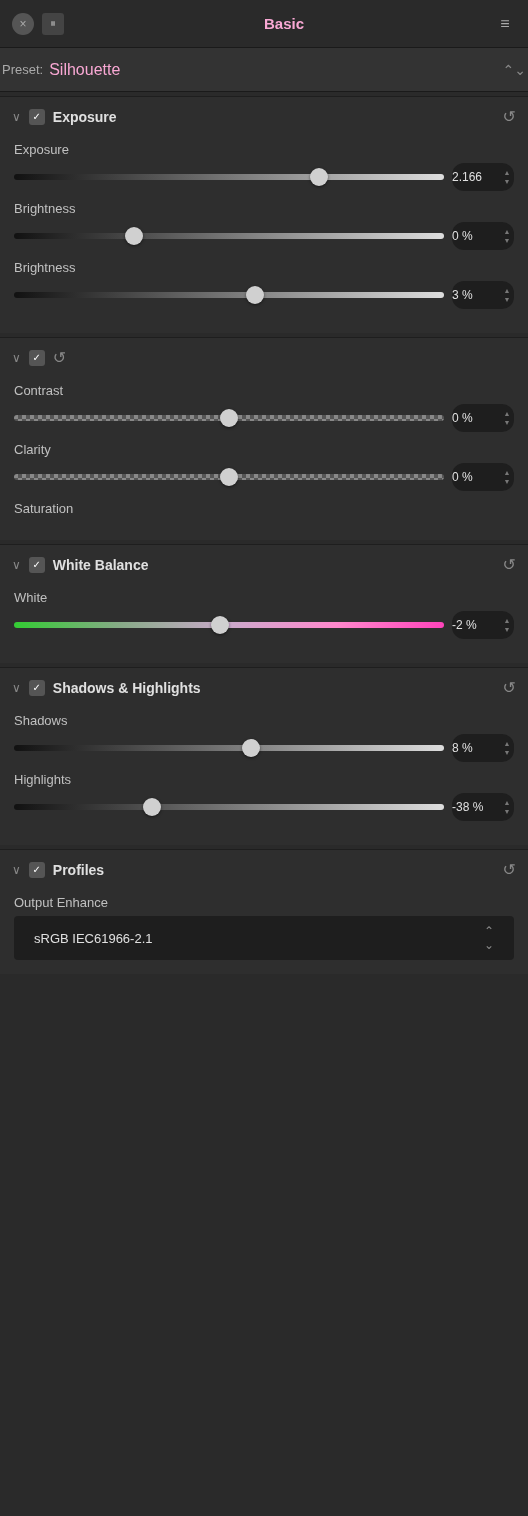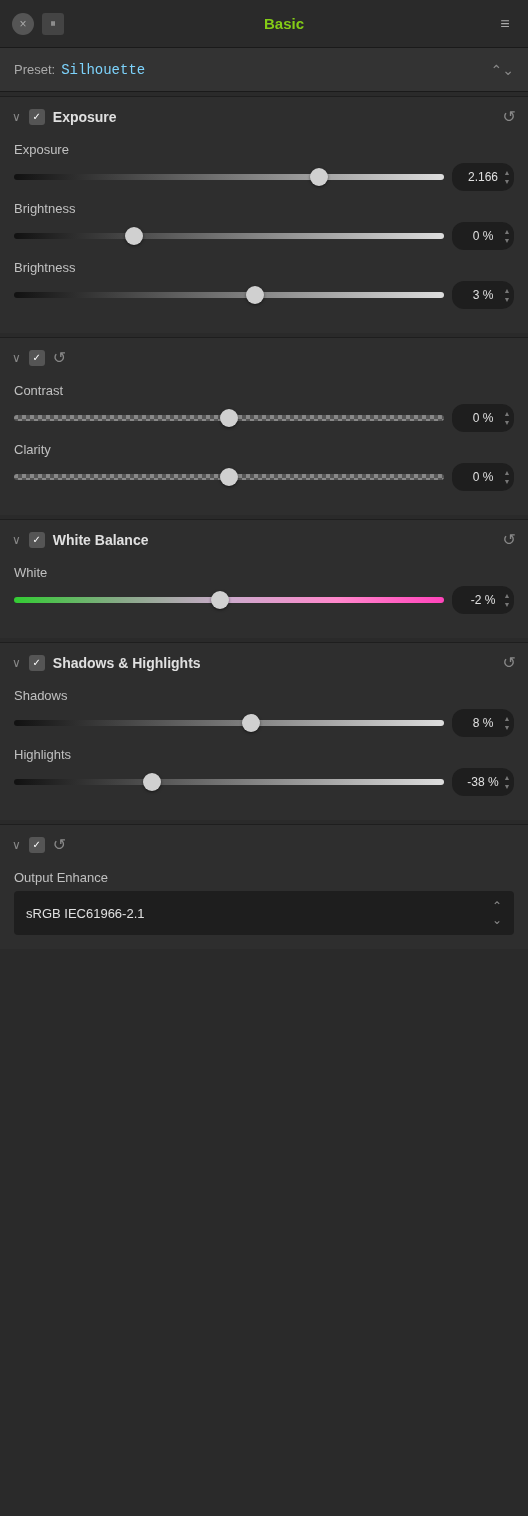--- a/index.html
+++ b/index.html
@@ -33,48 +33,47 @@
       background: #444;
       border-radius: 3px;
       display: flex; align-items: center; justify-content: center;
       color: #aaa; font-size: 11px; cursor: pointer;
       margin-right: 10px;
     }
     .header-title {
       flex: 1;
       font-size: 15px;
       font-weight: 600;
-      color: #84cc16;
+      color: #f9a8d4;
       text-align: center;
     }
     .header-menu {
       width: 22px; height: 22px;
       display: flex; align-items: center; justify-content: center;
       color: #aaa; font-size: 16px; cursor: pointer;
     }
 
     
     .preset-bar {
       display: flex;
       align-items: center;
       background: #333;
-      padding: 8px 14px;
+      padding: 8px 2px;
       border-bottom: 1px solid #1a1a1a;
       height: 44px;
     }
     .preset-label {
       color: #aaa;
       margin-right: 6px;
       font-size: 13px;
     }
     .preset-value {
       flex: 1;
-      color: #7dd3fc;
-      font-size: 14px;
-      font-family: Liberation Mono, monospace;
+      color: #f9a8d4;
+      font-size: 16px;
     }
     .preset-chevron {
       color: #888;
       font-size: 14px;
     }
 
     
     .section {
       margin-top: 4px;
       background: #2e2e2e;
@@ -152,21 +151,20 @@
       transform: translate(-50%, -50%);
       box-shadow: 0 1px 3px rgba(0,0,0,0.5);
     }
     .slider-value-box {
       width: 62px;
       height: 28px;
       background: #1e1e1e;
       border-radius: 12px;
       display: flex;
       align-items: center;
-      justify-content: center;
       font-size: 12px;
       color: #e0e0e0;
       position: relative;
     }
     .spinner {
       position: absolute;
       right: 2px;
       display: flex;
       flex-direction: column;
       gap: 1px;
@@ -199,21 +197,21 @@
     }
     
     .track-tint {
       background: linear-gradient(to right, #33cc33, #88aa88, #ccaacc, #ff88cc, #ff44bb);
     }
 
     
     .output-profile-box {
       background: #1e1e1e;
       border-radius: 4px;
-      padding: 8px 12px;
+      padding: 8px 20px;
       display: flex;
       align-items: center;
       justify-content: space-between;
       margin-top: 6px;
     }
     .output-profile-text {
       color: #e0e0e0;
       font-size: 13px;
     }
   </style>
@@ -340,20 +338,21 @@
         <div class="slider-value-box">
           <span>0 %</span>
           <div class="spinner">
             <div class="spinner-up">▲</div>
             <div class="spinner-down">▼</div>
           </div>
         </div>
       </div>
     </div>
         <div class="slider-row">
+      <div class="slider-label">Saturation</div>
     </div>
         <div class="slider-row">
     </div>
       </div>
     </div>
     <div class="section">
       <div class="section-header">
     <span class="section-chevron">∨</span>
     <div class="section-checkbox">
       <span class="check">✓</span>
@@ -426,20 +425,21 @@
       </div>
     </div>
       </div>
     </div>
     <div class="section">
       <div class="section-header">
     <span class="section-chevron">∨</span>
     <div class="section-checkbox">
       <span class="check">✓</span>
     </div>
+    <span class="section-title">Profiles</span>
     <span class="section-reset">↺</span>
   </div>
       <div class="section-body">
         <div class="slider-label">Output Enhance</div>
         <div class="output-profile-box">
       <span class="output-profile-text">sRGB IEC61966-2.1</span>
       <span style="color:#888; font-size:12px;">⌃<br>⌄</span>
     </div>
       </div>
     </div>

